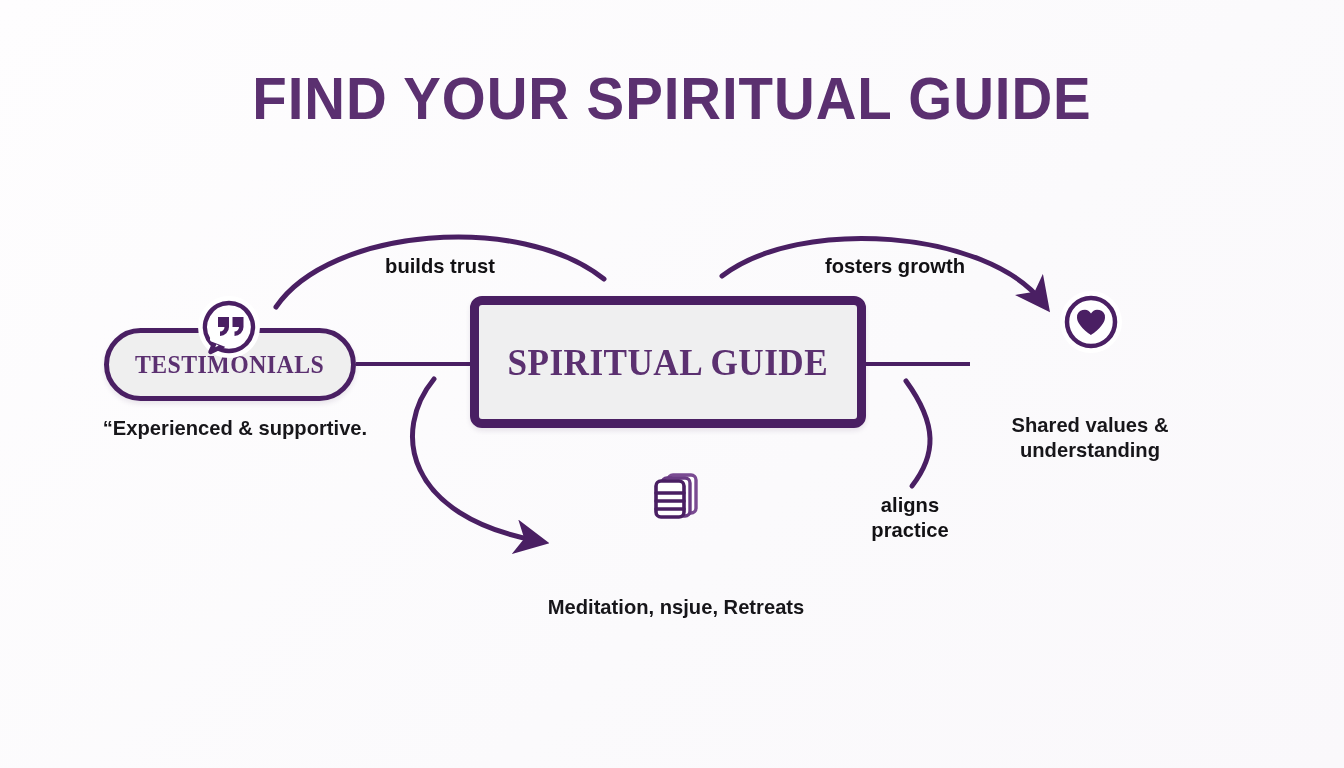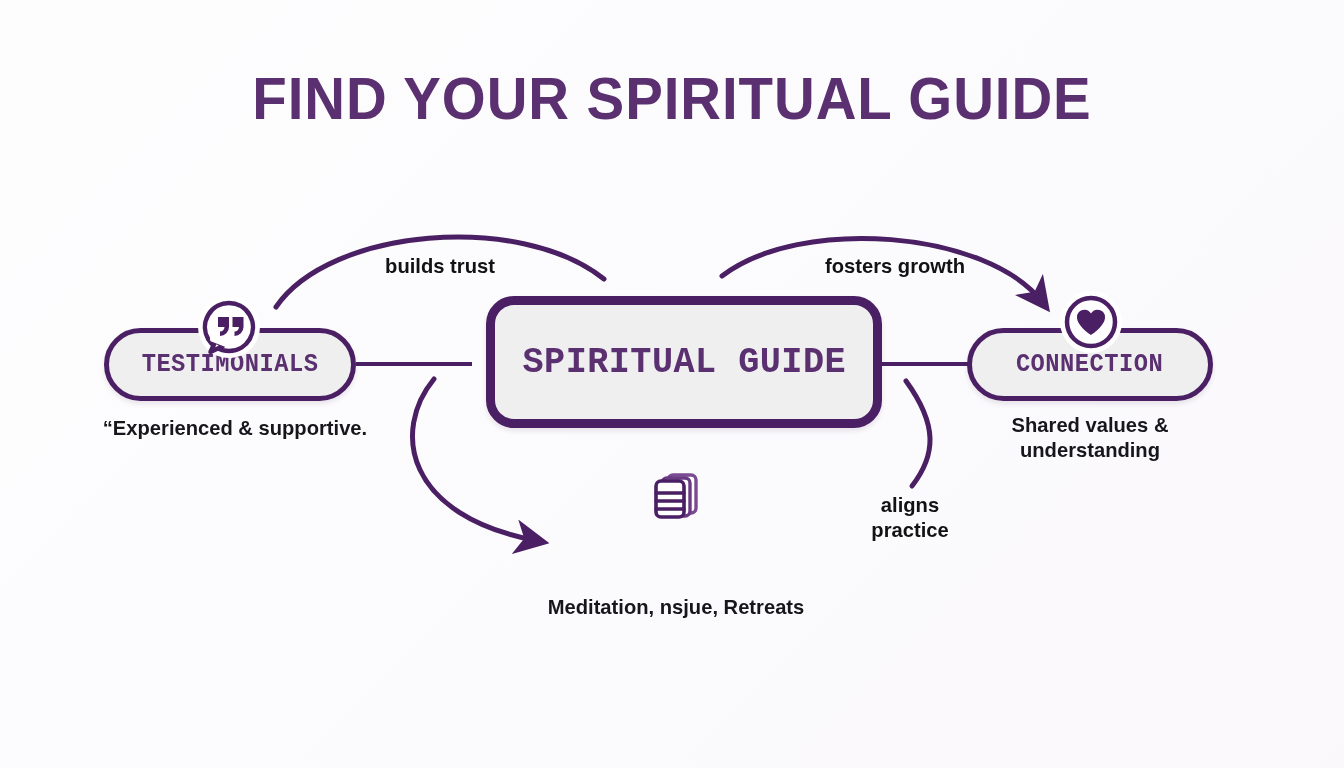--- a/index.html
+++ b/index.html
@@ -53,41 +53,40 @@
     position: absolute;
     box-sizing: border-box;
     background: #efefef;
     border-style: solid;
     border-color: #4a1f63;
     border-radius: 999px;
     display: flex;
     align-items: center;
     justify-content: center;
     color: #5b3070;
-    font-family: Liberation Mono, monospace;
+    font-family: Liberation Serif, serif;
     font-weight: bold;
     letter-spacing: 0.5px;
     white-space: nowrap;
     box-shadow: 0 3px 5px rgba(60, 25, 80, 0.10);
   }
   .node-label {
     transform: scaleX(0.95);
     display: block;
   }
 
   #node-center {
     left: 470px;
     top: 296px;
     width: 396px;
     height: 132px;
     border-width: 9px;
-    border-radius: 28px;
+    border-radius: 12px;
     font-size: 37px;
     background: #efeff0;
-    margin-left: 16px;
   }
   #node-testimonials {
     left: 104px;
     top: 328px;
     width: 252px;
     height: 73px;
     border-width: 5px;
     font-size: 25px;
   }
   #node-connection {
@@ -190,23 +189,20 @@
       <path d="M17.5 45 L12.5 56 L25 50 Z" fill="#ffffff" stroke="#4a1f63" stroke-width="4.5" stroke-linejoin="round"></path>
       <path d="M15 43 L28 48" stroke="#ffffff" stroke-width="6" stroke-linecap="round"></path>
       <g fill="#4a1f63">
         <path d="M20 21 h11 v10 a9 9 0 0 1 -9 9 v-4.5 a4.5 4.5 0 0 0 4.5 -4.5 h-6.5 z"></path>
         <path d="M34.5 21 h11 v10 a9 9 0 0 1 -9 9 v-4.5 a4.5 4.5 0 0 0 4.5 -4.5 h-6.5 z"></path>
       </g>
     </svg>
   </div>
   <div class="caption" id="caption-testimonials">“Experienced &amp; supportive.</div>
 
-  <div class="node" id="node-connection">
-    <span class="node-label">CONNECTION</span>
-  </div>
   <div class="node-icon" id="icon-connection">
     <svg width="62" height="62" viewBox="0 0 62 62" xmlns="http://www.w3.org/2000/svg">
       <circle cx="31" cy="31" r="24" fill="#ffffff" stroke="#4a1f63" stroke-width="4.5"></circle>
       <path d="M31 44 C 31 44, 17 35, 17 26.5 A 7.5 7.5 0 0 1 31 22.6 A 7.5 7.5 0 0 1 45 26.5 C 45 35, 31 44, 31 44 Z" fill="#4a1f63"></path>
     </svg>
   </div>
   <div class="caption" id="caption-connection">
     <span>Shared values &amp;</span><br>
     <span>understanding</span>
   </div>

